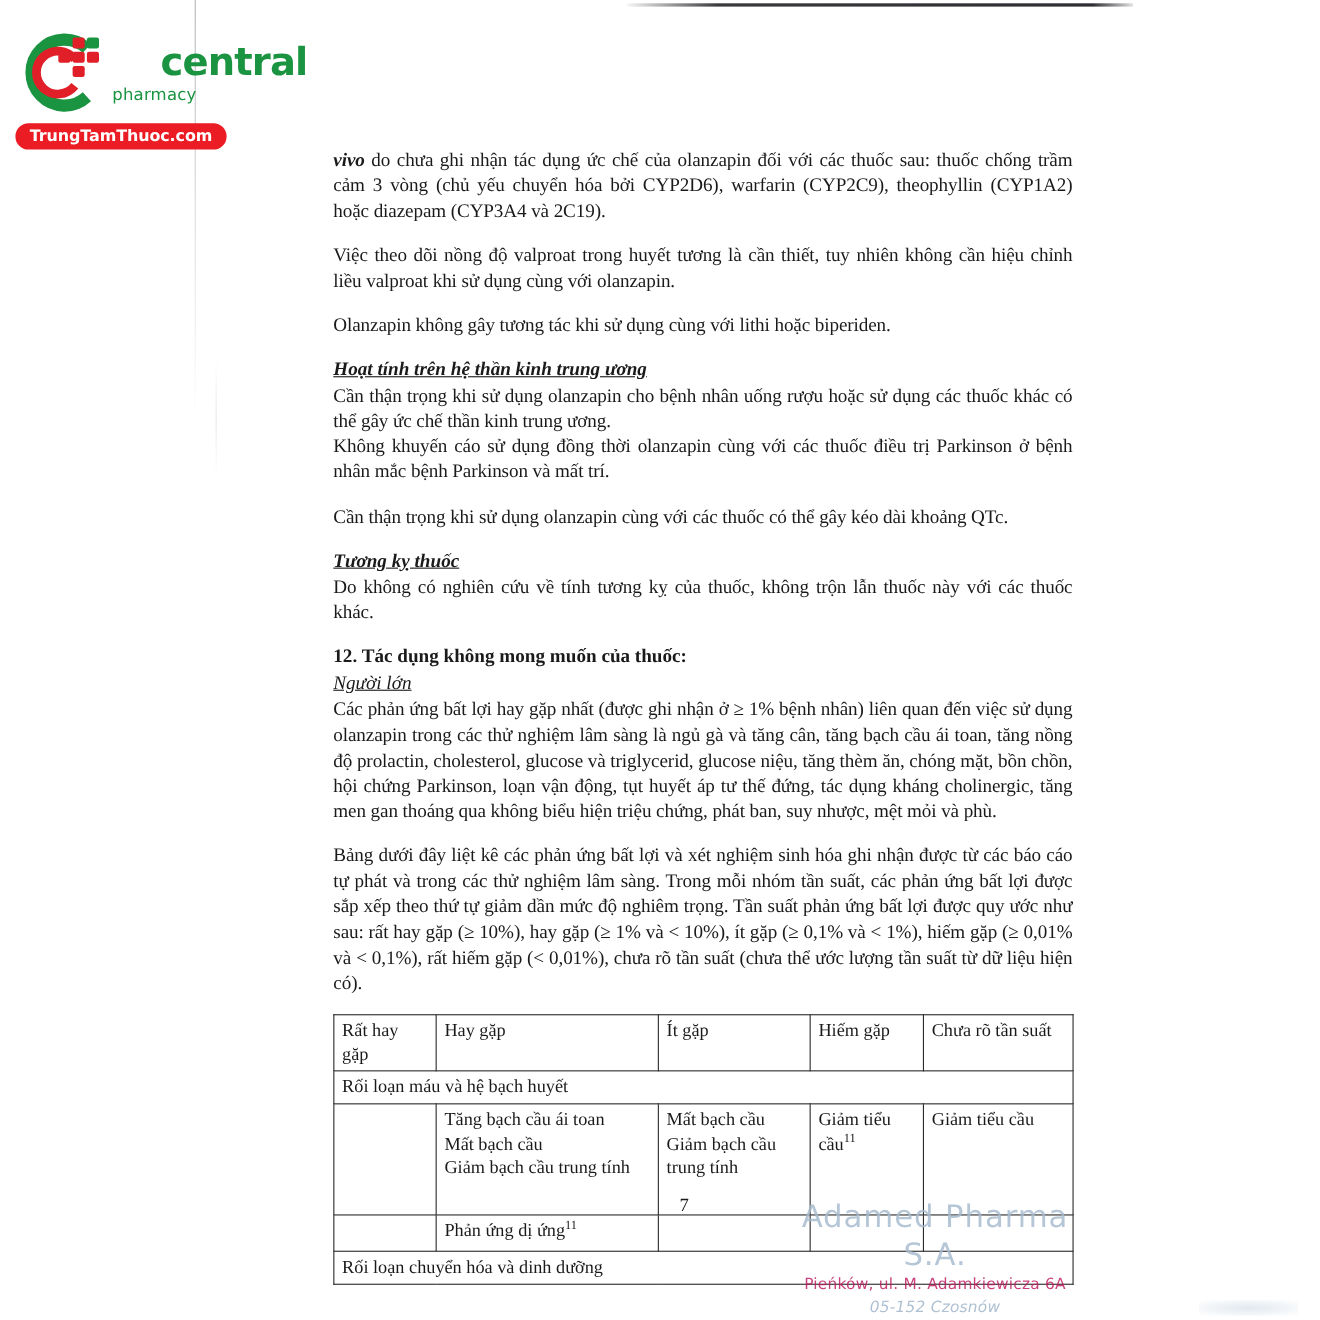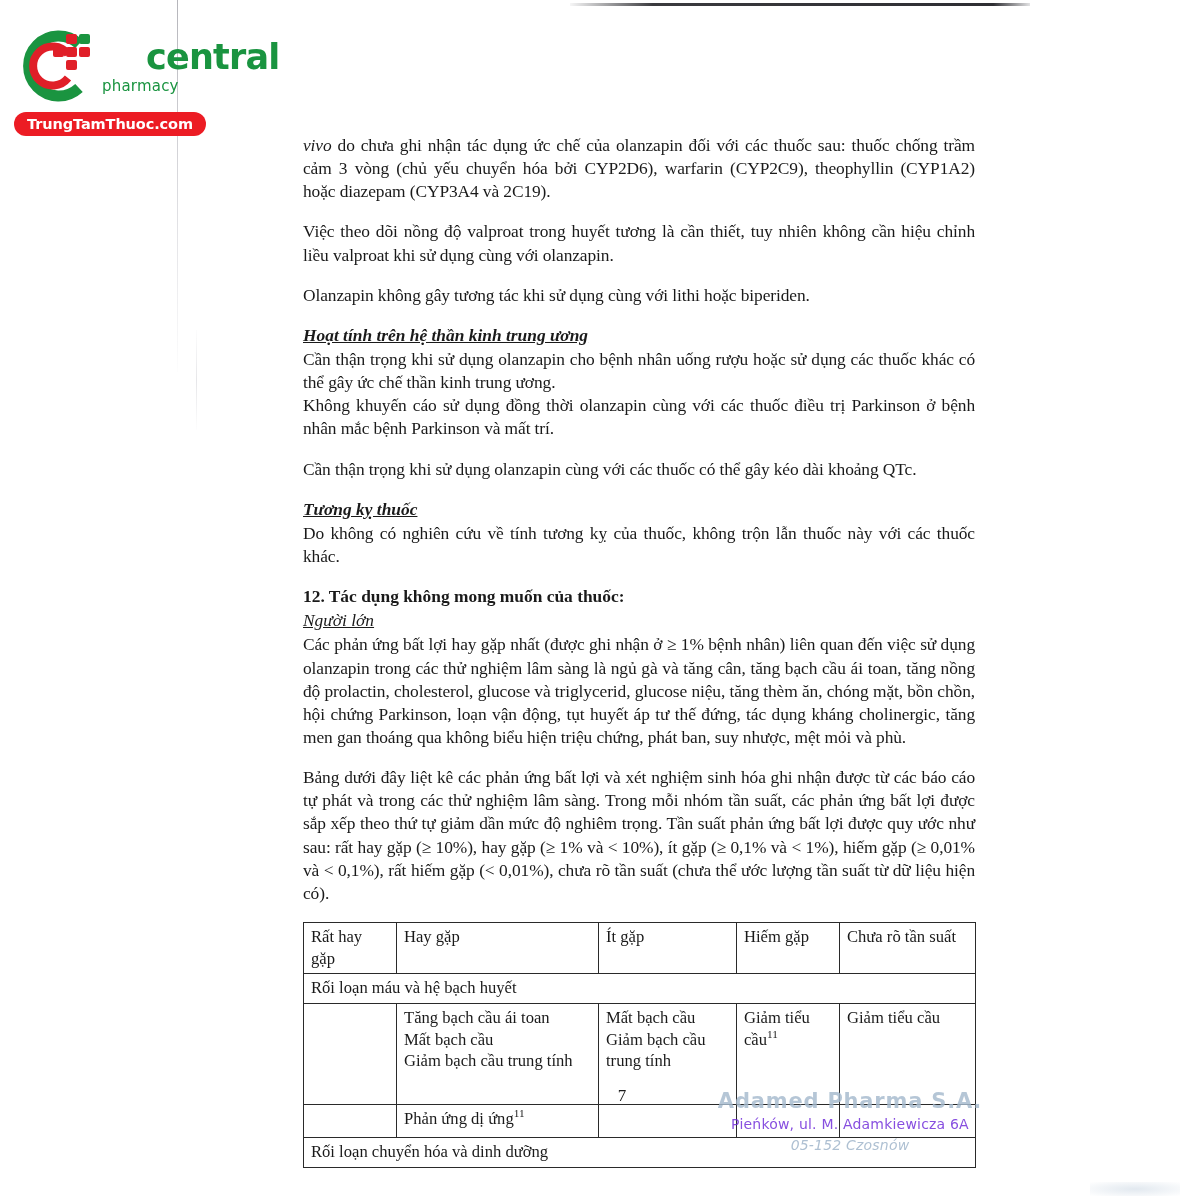--- a/index.html
+++ b/index.html
@@ -110,21 +110,21 @@
   }
   .para {
     font-size: 17.4px;
     line-height: 1.33;
     text-align: justify;
     text-justify: inter-word;
     margin: 0 0 17px 0;
     letter-spacing: -0.1px;
   }
   .para.nospace { margin-bottom: 0; }
-  .it { font-style: italic; }
+  .it { font-style: italic; font-weight: bold; }
   .sub-head {
     font-size: 17.4px;
     line-height: 1.33;
     font-style: italic;
     font-weight: bold;
     text-decoration: underline;
     margin: 0 0 1px 0;
   }
   .sub-head.plain { font-weight: normal; }
   .sec-head {
@@ -172,31 +172,31 @@
     position: absolute;
     left: 700px;
     top: 1088px;
     width: 300px;
     text-align: center;
     font-family: "DejaVu Sans", sans-serif;
     color: #9fb4cc;
     opacity: 0.82;
   }
   #stamp-line1 {
-    font-size: 21px;
-    font-weight: bold;
+    font-size: 28px;
+    font-weight: normal;
     letter-spacing: 0.8px;
     line-height: 1.25;
     color: #a6bace;
   }
   #stamp-line2 {
     font-size: 14px;
     letter-spacing: 0.2px;
     line-height: 1.5;
-    color: #6d28d9;
+    color: #be185d;
   }
   #stamp-line3 {
     font-size: 14px;
     letter-spacing: 0.2px;
     line-height: 1.5;
     color: #9db3c9;
     font-style: italic;
   }
   #bottom-smudge {
     position: absolute;

